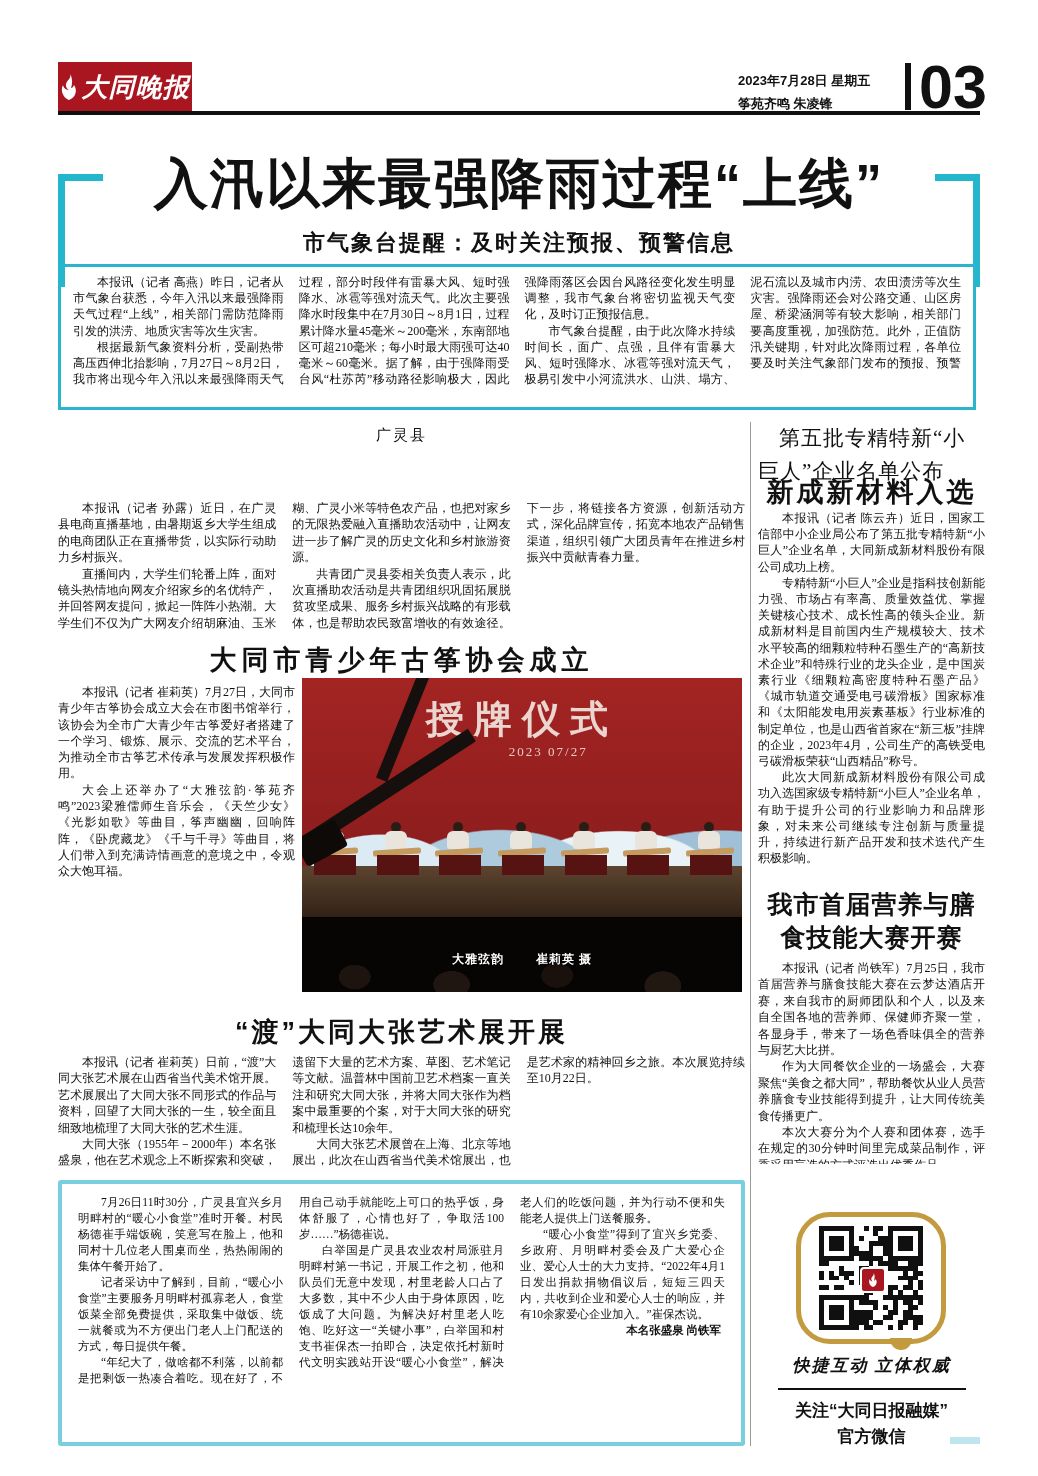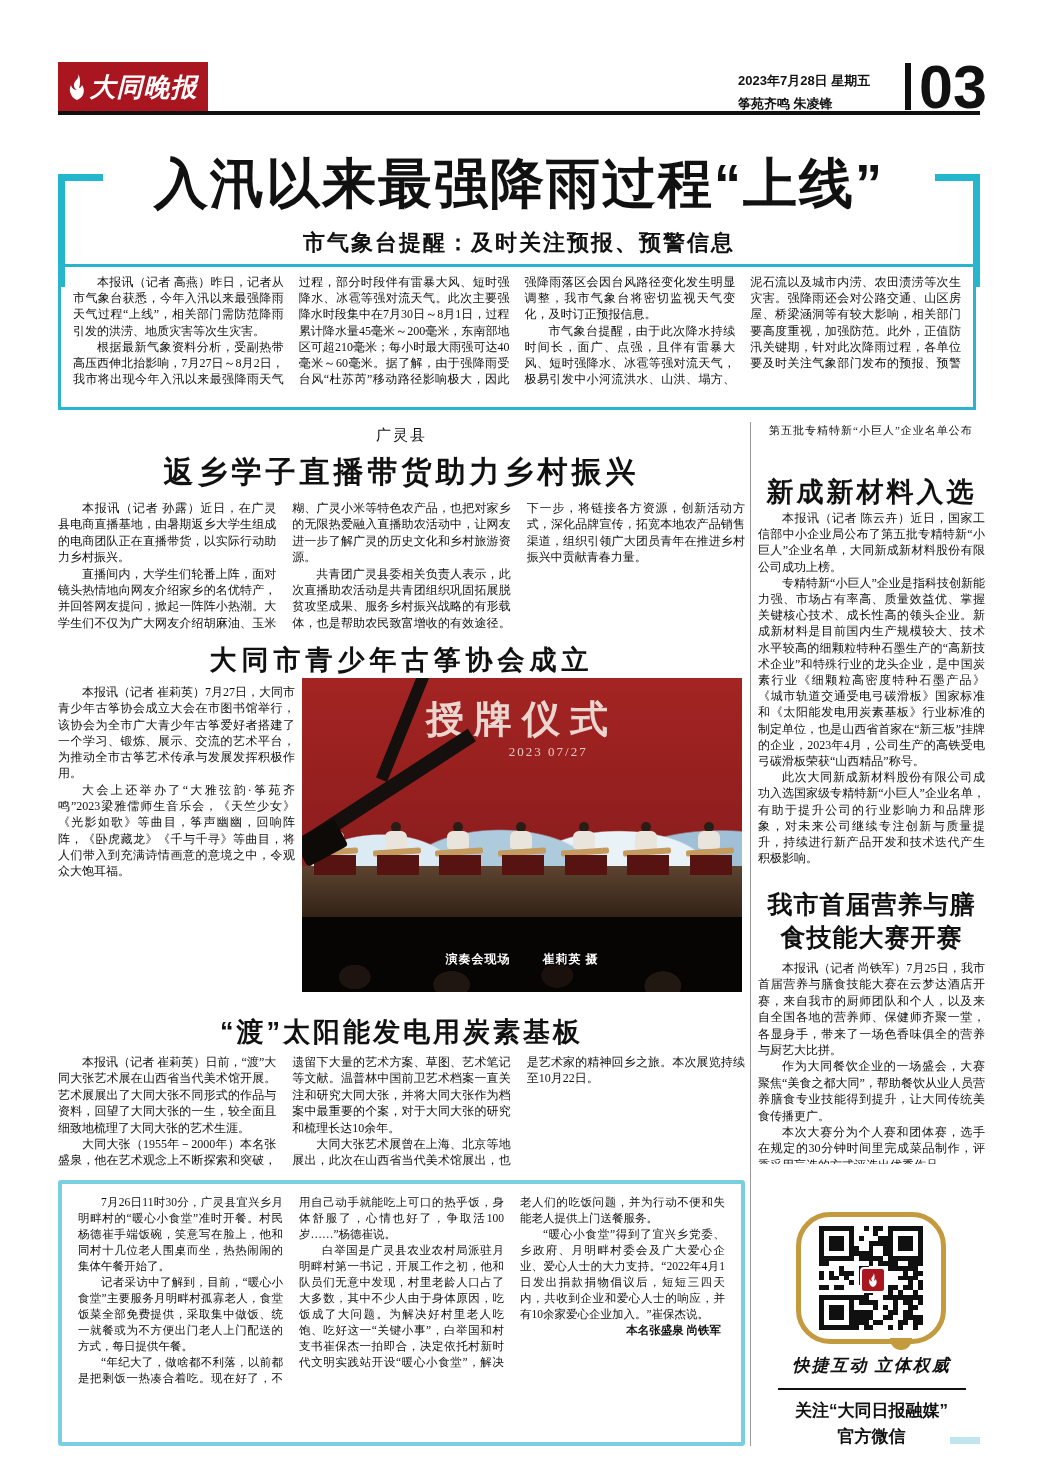--- a/index.html
+++ b/index.html
@@ -1,20 +1,20 @@
 <!DOCTYPE html>
 <html><head>
 <meta charset="utf-8">
 <style>
   html,body{margin:0;padding:0;background:#e8e8e8;}
   .page{position:relative;width:1038px;height:1476px;background:#ffffff;margin:0 auto;
         font-family:"Liberation Serif",serif;color:#111;overflow:hidden;}
 
   
-  .logo-box{position:absolute;left:58px;top:62px;width:150px;height:50px;background:#a91620;
+  .logo-box{position:absolute;left:58px;top:62px;width:134px;height:50px;background:#a91620;
             display:flex;align-items:center;justify-content:center;gap:5px;}
   .logo-text{color:#fff;font-size:26px;font-weight:bold;font-style:italic;letter-spacing:1px;
              font-family:"Liberation Serif",serif;}
   .flame{width:16px;height:26px;}
   .section-title{position:absolute;left:226px;top:64px;font-size:37px;font-weight:900;
                  letter-spacing:7px;font-family:"Liberation Sans",sans-serif;}
   .dateline{position:absolute;left:738px;top:70px;font-size:13px;font-weight:bold;line-height:1.75;
             font-family:"Liberation Sans",sans-serif;}
   .pagebar{position:absolute;left:905px;top:63px;width:6px;height:47px;background:#101010;}
   .page-no{position:absolute;left:919px;top:52px;font-size:61px;font-weight:900;
@@ -83,21 +83,21 @@
 
   
   .canteen-box{position:absolute;left:58px;top:1180px;width:687px;height:266px;box-sizing:border-box;
                border:4px solid #79cfdf;border-radius:3px;background:#fff;}
   .canteen-headline{margin-top:14px;text-align:center;font-size:28px;font-weight:900;letter-spacing:3px;
                     font-family:"Liberation Sans",sans-serif;}
   .canteen-body{margin:10px 16px 0 16px;height:192px;column-count:3;column-gap:16px;column-fill:auto;
                 font-size:11.5px;line-height:16px;text-align:justify;overflow:hidden;}
 
   
-  .sb-kicker{position:absolute;left:758px;top:422px;width:227px;font-size:11px;line-height:1.55;
+  .sb-kicker{position:absolute;left:758px;top:422px;width:227px;font-size:21px;line-height:1.55;
              text-indent:1em;letter-spacing:1px;}
   .sb-headline1{position:absolute;left:758px;top:474px;width:227px;text-align:center;
                 font-size:27px;font-weight:900;letter-spacing:3px;font-family:"Liberation Sans",sans-serif;}
   .sb-body1{position:absolute;left:758px;top:510px;width:227px;height:376px;
             font-size:12px;line-height:16.2px;text-align:justify;overflow:hidden;}
   .sb-headline2{position:absolute;left:758px;top:888px;width:227px;text-align:center;
                 font-size:25px;font-weight:900;line-height:1.3;letter-spacing:1px;
                 font-family:"Liberation Sans",sans-serif;}
   .sb-body2{position:absolute;left:758px;top:960px;width:227px;height:204px;
             font-size:12px;line-height:16.4px;text-align:justify;overflow:hidden;}
@@ -144,21 +144,20 @@
   <div class="lead-subhead">市气象台提醒：及时关注预报、预警信息</div>
   <div class="lead-box">
     <p>本报讯（记者 高燕）昨日，记者从市气象台获悉，今年入汛以来最强降雨天气过程“上线”，相关部门需防范降雨引发的洪涝、地质灾害等次生灾害。</p>
     <p>根据最新气象资料分析，受副热带高压西伸北抬影响，7月27日～8月2日，我市将出现今年入汛以来最强降雨天气过程，部分时段伴有雷暴大风、短时强降水、冰雹等强对流天气。此次主要强降水时段集中在7月30日～8月1日，过程累计降水量45毫米～200毫米，东南部地区可超210毫米；每小时最大雨强可达40毫米～60毫米。据了解，由于强降雨受台风“杜苏芮”移动路径影响极大，因此强降雨落区会因台风路径变化发生明显调整，我市气象台将密切监视天气变化，及时订正预报信息。</p>
     <p>市气象台提醒，由于此次降水持续时间长，面广、点强，且伴有雷暴大风、短时强降水、冰雹等强对流天气，极易引发中小河流洪水、山洪、塌方、泥石流以及城市内涝、农田渍涝等次生灾害。强降雨还会对公路交通、山区房屋、桥梁涵洞等有较大影响，相关部门要高度重视，加强防范。此外，正值防汛关键期，针对此次降雨过程，各单位要及时关注气象部门发布的预报、预警信息，提前部署灾害防御、防汛和应急管理工作，确保安全度汛。</p>
   </div>
 
   <div class="v-divider"></div>
 
   <div class="kicker" style="left:58px;top:426px;width:687px;">广灵县</div>
-  <div class="art-headline" style="left:58px;top:452px;width:687px;font-size:30px;letter-spacing:4px;">返乡学子直播带货助力乡村振兴</div>
   <div class="cols3" style="left:58px;top:500px;width:687px;height:132px;">
     <p>本报讯（记者 孙露）近日，在广灵县电商直播基地，由暑期返乡大学生组成的电商团队正在直播带货，以实际行动助力乡村振兴。</p>
     <p>直播间内，大学生们轮番上阵，面对镜头热情地向网友介绍家乡的名优特产，并回答网友提问，掀起一阵阵小热潮。大学生们不仅为广大网友介绍胡麻油、玉米糊、广灵小米等特色农产品，也把对家乡的无限热爱融入直播助农活动中，让网友进一步了解广灵的历史文化和乡村旅游资源。</p>
     <p>共青团广灵县委相关负责人表示，此次直播助农活动是共青团组织巩固拓展脱贫攻坚成果、服务乡村振兴战略的有形载体，也是帮助农民致富增收的有效途径。下一步，将链接各方资源，创新活动方式，深化品牌宣传，拓宽本地农产品销售渠道，组织引领广大团员青年在推进乡村振兴中贡献青春力量。</p>
   </div>
 
   <div class="art-headline" style="left:58px;top:642px;width:687px;font-size:27px;letter-spacing:5px;">大同市青少年古筝协会成立</div>
   <div class="col1" style="left:58px;top:684px;width:237px;height:312px;">
     <p>本报讯（记者 崔莉英）7月27日，大同市青少年古筝协会成立大会在市图书馆举行，该协会为全市广大青少年古筝爱好者搭建了一个学习、锻炼、展示、交流的艺术平台，为推动全市古筝艺术传承与发展发挥积极作用。</p>
     <p>大会上还举办了“大雅弦韵·筝苑齐鸣”2023梁雅儒师生音乐会，《天竺少女》《光影如歌》等曲目，筝声幽幽，回响阵阵，《卧虎藏龙》《千与千寻》等曲目，将人们带入到充满诗情画意的意境之中，令观众大饱耳福。</p>
@@ -213,26 +212,26 @@
           <i class="torso"></i>
           <i class="zheng"></i>
           <i class="stand"></i>
         </div>
     </div>
     <div class="boom-arm"></div>
     <div class="boom-arm2"></div>
     <div class="camera"></div>
     <div class="audience"></div>
     <div class="photo-caption">
-      <span>演奏会现场</span>
+      <span>大雅弦韵</span>
       <span>崔莉英 摄</span>
     </div>
   </div>
 
-  <div class="art-headline" style="left:58px;top:1014px;width:687px;font-size:27px;letter-spacing:3px;">“渡”太阳能发电用炭素基板</div>
+  <div class="art-headline" style="left:58px;top:1014px;width:687px;font-size:27px;letter-spacing:3px;">“渡”大同大张艺术展开展</div>
   <div class="cols3" style="left:58px;top:1054px;width:687px;height:118px;">
     <p>本报讯（记者 崔莉英）日前，“渡”大同大张艺术展在山西省当代美术馆开展。艺术展展出了大同大张不同形式的作品与资料，回望了大同大张的一生，较全面且细致地梳理了大同大张的艺术生涯。</p>
     <p>大同大张（1955年－2000年）本名张盛泉，他在艺术观念上不断探索和突破，遗留下大量的艺术方案、草图、艺术笔记等文献。温普林中国前卫艺术档案一直关注和研究大同大张，并将大同大张作为档案中最重要的个案，对于大同大张的研究和梳理长达10余年。</p>
     <p>大同大张艺术展曾在上海、北京等地展出，此次在山西省当代美术馆展出，也是艺术家的精神回乡之旅。本次展览持续至10月22日。</p>
   </div>
 
   <div class="canteen-box">
     <div class="canteen-body">
       <p>7月26日11时30分，广灵县宜兴乡月明畔村的“暖心小食堂”准时开餐。村民杨德崔手端饭碗，笑意写在脸上，他和同村十几位老人围桌而坐，热热闹闹的集体午餐开始了。</p>
       <p>记者采访中了解到，目前，“暖心小食堂”主要服务月明畔村孤寡老人，食堂饭菜全部免费提供，采取集中做饭、统一就餐或为不方便出门老人上门配送的方式，每日提供午餐。</p>

